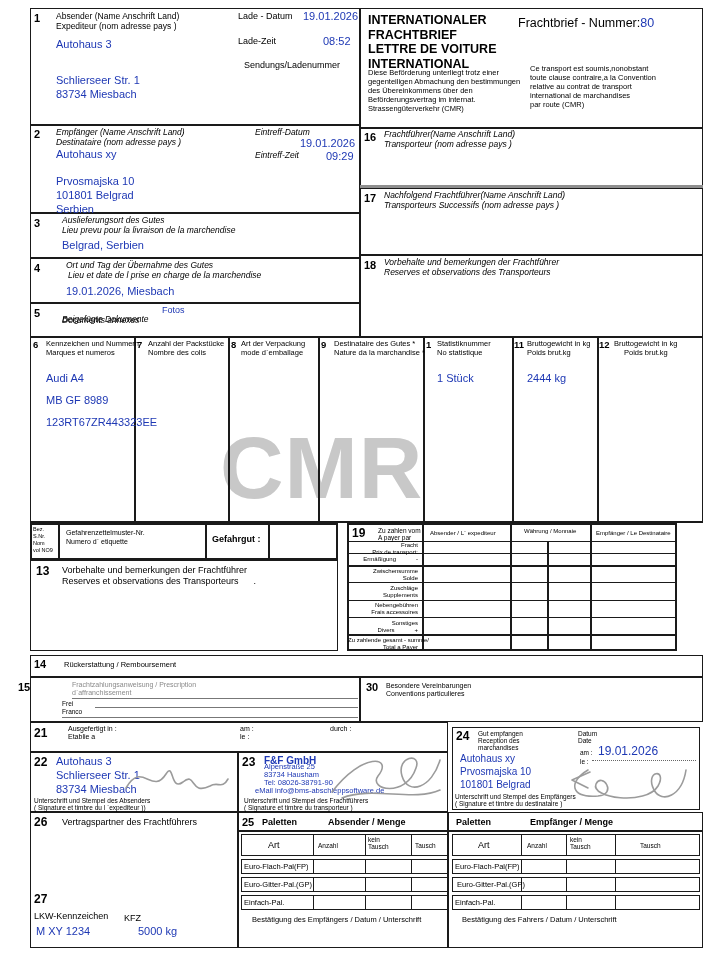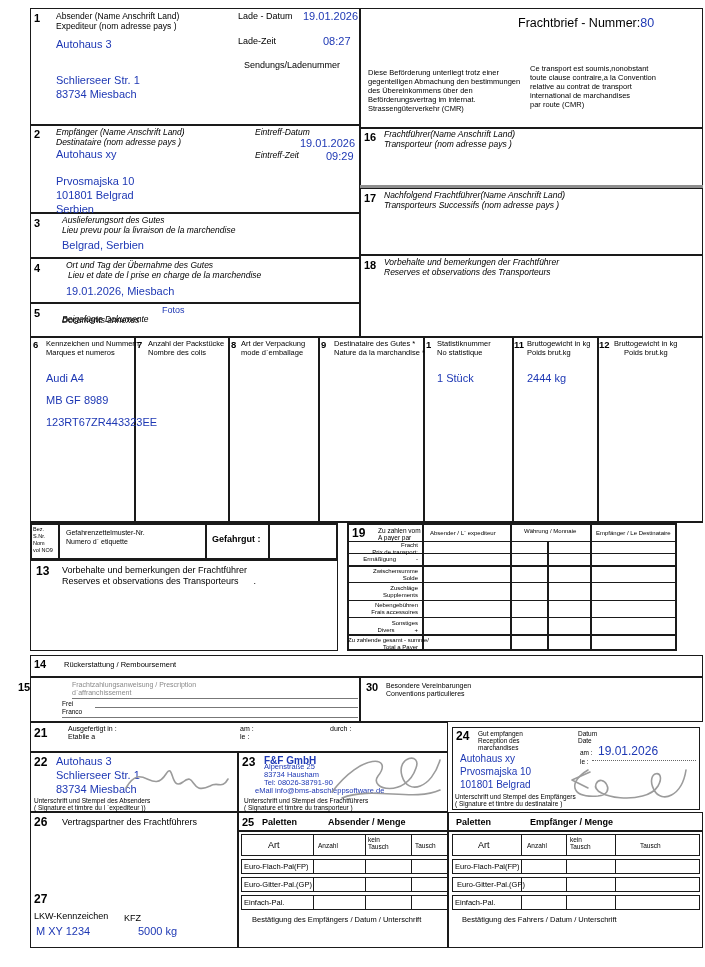--- a/index.html
+++ b/index.html
@@ -24,41 +24,42 @@
       color:#c8c8c8;letter-spacing:1px;line-height:1;}
   .sig{position:absolute;}
   .sig path{stroke:#9b9b9b;stroke-width:1.6;fill:none;stroke-linecap:round;}
   .ra{text-align:right;}
 </style>
 </head>
 <body>
 
 <div id="page">
 
+  <div class="wm">CMR</div>
 
   <div class="box" style="left:30px;top:8px;width:330px;height:117px"></div>
   <div class="box" style="left:30px;top:125px;width:330px;height:88px"></div>
   <div class="box" style="left:30px;top:213px;width:330px;height:45px"></div>
   <div class="box" style="left:30px;top:258px;width:330px;height:45px"></div>
   <div class="box" style="left:30px;top:303px;width:330px;height:34px"></div>
 
   <div class="box" style="left:360px;top:8px;width:343px;height:120px"></div>
   <div class="box" style="left:360px;top:128px;width:343px;height:60px"></div>
   <div class="box" style="left:360px;top:188px;width:343px;height:67px"></div>
   <div class="box" style="left:360px;top:255px;width:343px;height:82px"></div>
   <div style="position:absolute;left:360px;top:185px;width:343px;height:3px;background:#8f8f8f"></div>
 
   <div class="t b s11" style="left:34px;top:12px">1</div>
   <div class="t s85" style="left:56px;top:12px">Absender (Name Anschrift Land)</div>
   <div class="t s85" style="left:56px;top:22px">Expediteur (nom adresse pays )</div>
   <div class="t s9" style="left:238px;top:11px">Lade - Datum</div>
   <div class="t s11 blue" style="left:303px;top:10px">19.01.2026</div>
   <div class="t s11 blue" style="left:56px;top:38px">Autohaus 3</div>
   <div class="t s9" style="left:238px;top:36px">Lade-Zeit</div>
-  <div class="t s11 blue" style="left:323px;top:35px">08:27</div>
+  <div class="t s11 blue" style="left:323px;top:35px">08:52</div>
   <div class="t s9" style="left:244px;top:60px">Sendungs/Ladenummer</div>
   <div class="t s11 blue" style="left:56px;top:74px">Schlierseer Str. 1</div>
   <div class="t s11 blue" style="left:56px;top:88px">83734 Miesbach</div>
 
   <div class="t b s11" style="left:34px;top:128px">2</div>
   <div class="t s85 i" style="left:56px;top:128px">Empfänger (Name Anschrift Land)</div>
   <div class="t s85 i" style="left:56px;top:138px">Destinataire  (nom adresse pays )</div>
   <div class="t s85 i" style="left:255px;top:128px">Eintreff-Datum</div>
   <div class="t s11 blue" style="left:300px;top:137px">19.01.2026</div>
   <div class="t s11 blue" style="left:56px;top:148px">Autohaus xy</div>
@@ -76,20 +77,24 @@
   <div class="t b s11" style="left:34px;top:262px">4</div>
   <div class="t s85 i" style="left:66px;top:261px">Ort und Tag der Übernahme des Gutes</div>
   <div class="t s85 i" style="left:68px;top:271px">Lieu et date de l prise en charge de la marchendise</div>
   <div class="t s11 blue" style="left:66px;top:285px">19.01.2026, Miesbach</div>
 
   <div class="t b s11" style="left:34px;top:307px">5</div>
   <div class="t s85 i" style="left:62px;top:315px">Beigefügte Dokumente</div>
   <div class="t s9 blue" style="left:162px;top:305px">Fotos</div>
   <div class="t s85 i" style="left:62px;top:316px">Documents annexes</div>
 
+  <div class="t b s125 pre" style="left:368px;top:13px;line-height:14.5px">INTERNATIONALER
+FRACHTBRIEF
+LETTRE DE VOITURE
+INTERNATIONAL</div>
   <div class="t s125" style="left:518px;top:16px"><span>Frachtbrief - Nummer:</span><span class="blue">80</span></div>
   <div class="t s75 pre" style="left:530px;top:64px;line-height:9px">Ce transport est soumis,nonobstant
 toute clause contraire,a la Convention
 relative au contrat de transport
 international de marchandises
 par route (CMR)</div>
   <div class="t s75 pre" style="left:368px;top:68px;line-height:9px">Diese Beförderung unterliegt trotz einer
 gegenteiligen Abmachung den bestimmungen
 des Übereinkommens über den
 Beförderungsvertrag im internat.

